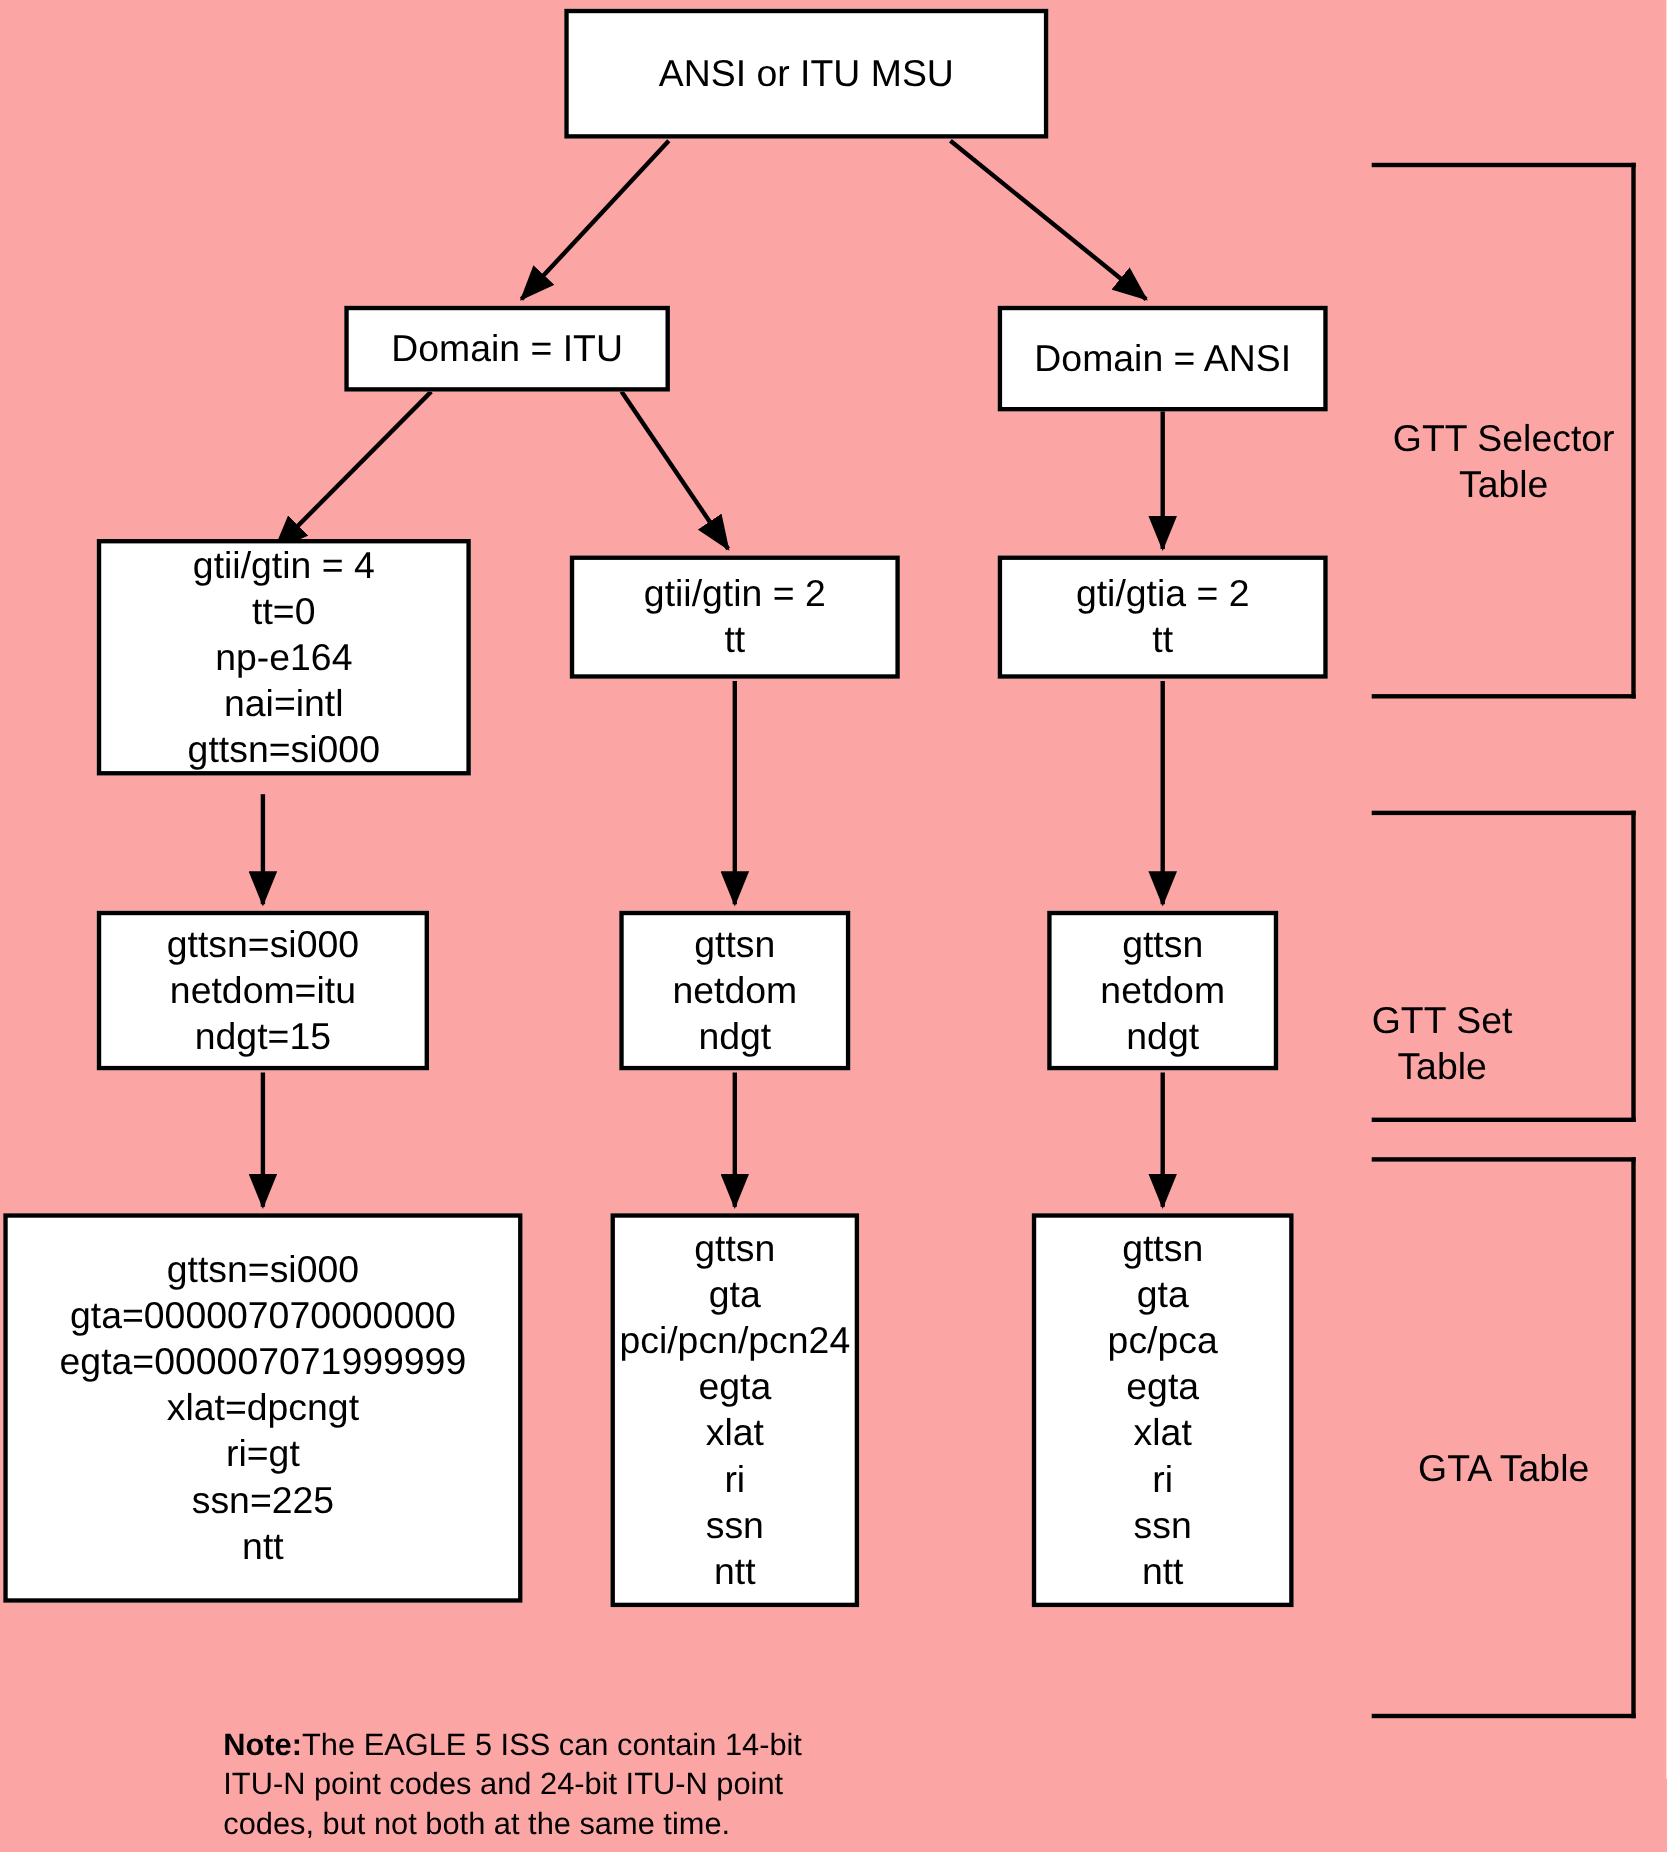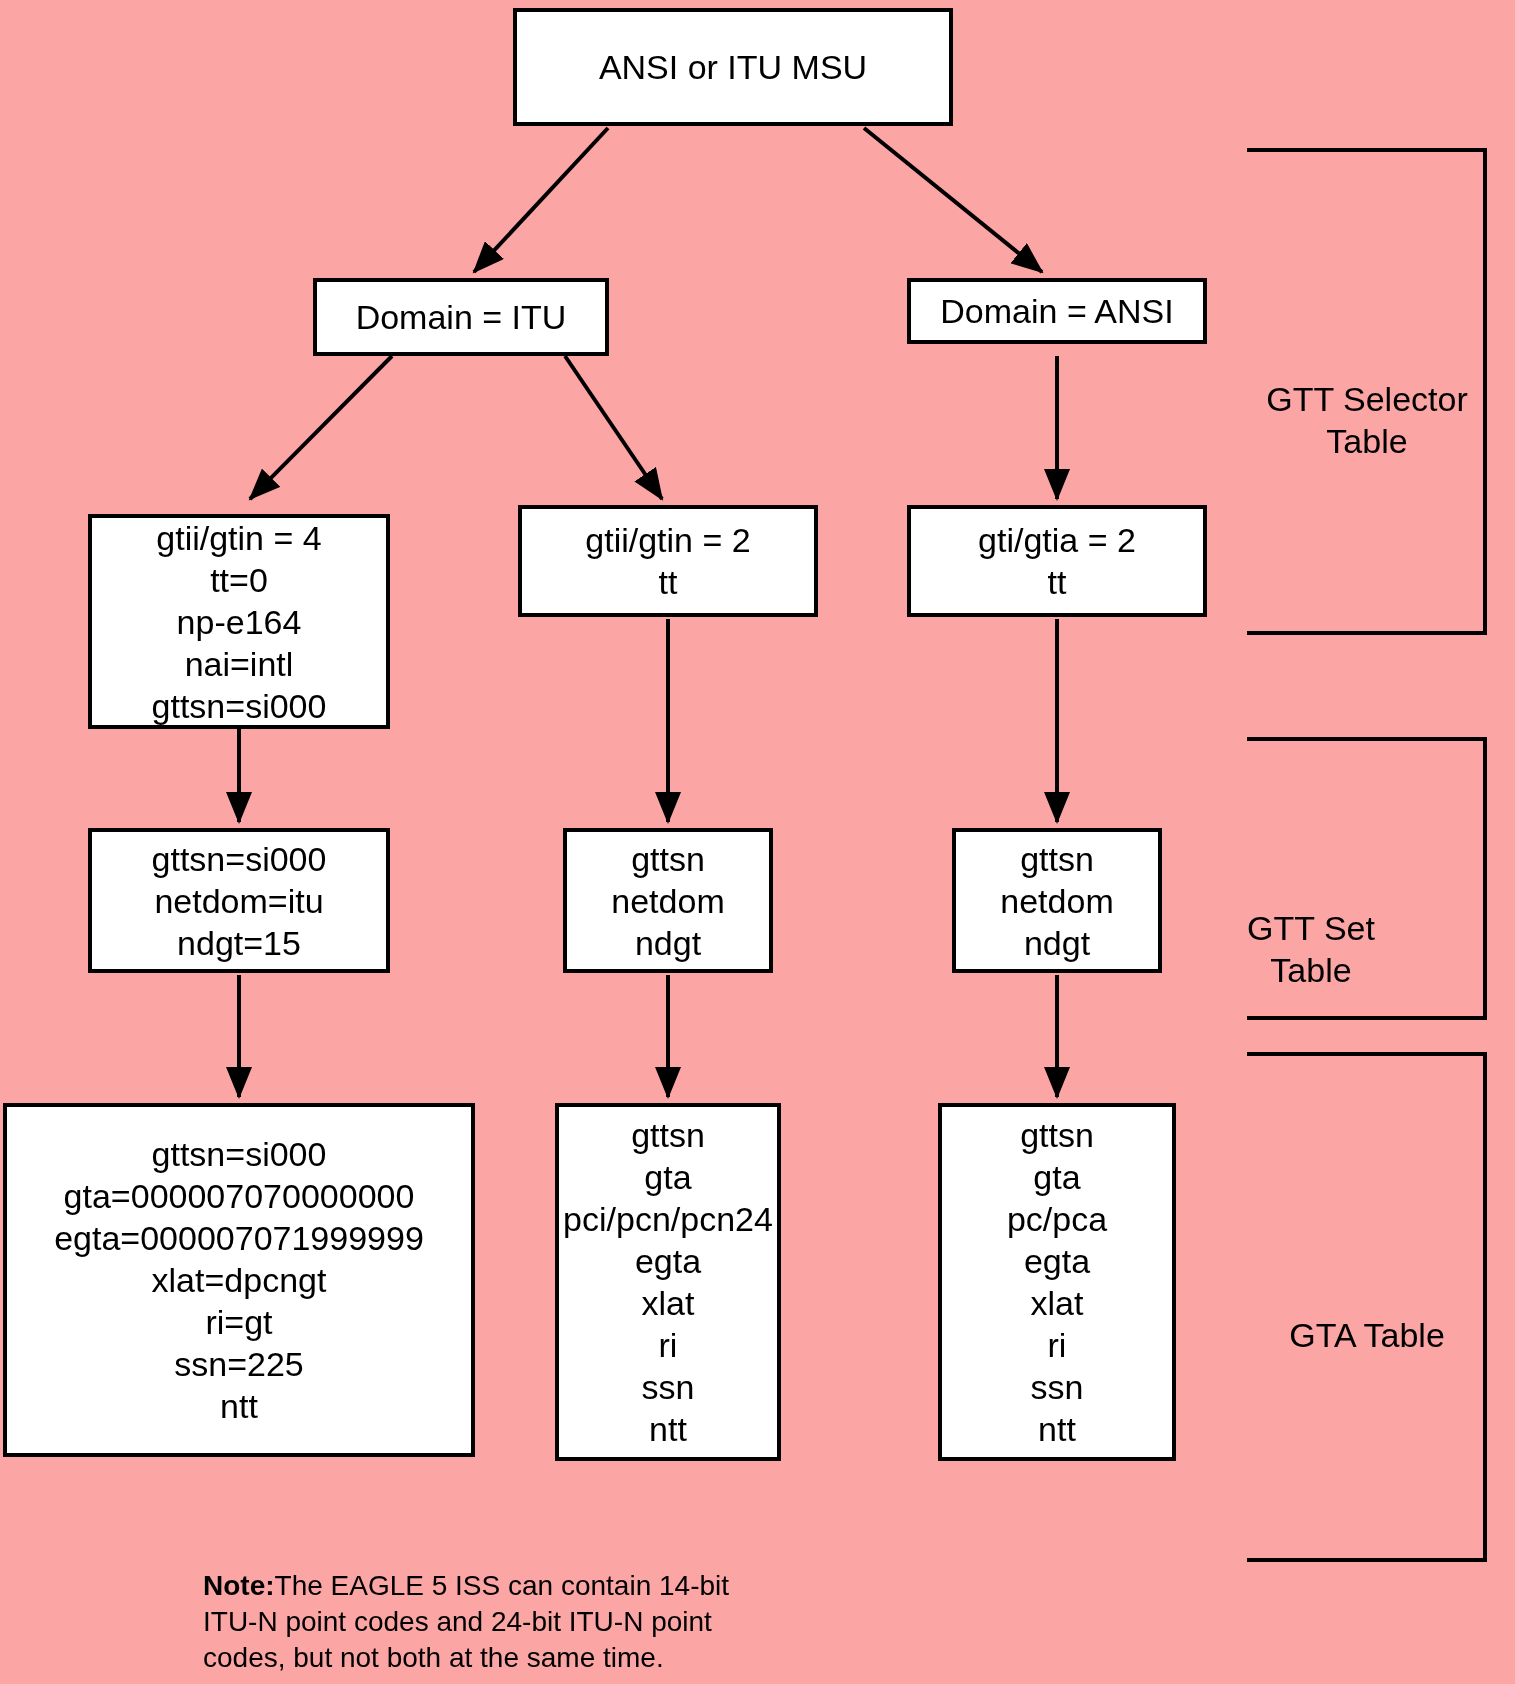--- a/index.html
+++ b/index.html
@@ -95,23 +95,23 @@
     <line x1="668" y1="619" x2="668" y2="822" stroke="#000000" stroke-width="4" marker-end="url(#ah)"></line>
     <line x1="1057" y1="619" x2="1057" y2="822" stroke="#000000" stroke-width="4" marker-end="url(#ah)"></line>
     <line x1="239" y1="975" x2="239" y2="1097" stroke="#000000" stroke-width="4" marker-end="url(#ah)"></line>
     <line x1="668" y1="975" x2="668" y2="1097" stroke="#000000" stroke-width="4" marker-end="url(#ah)"></line>
     <line x1="1057" y1="975" x2="1057" y2="1097" stroke="#000000" stroke-width="4" marker-end="url(#ah)"></line>
   </svg>
 
   <div class="node" style="left:513px; top:8px; width:440px; height:118px">ANSI or ITU MSU</div>
 
   <div class="node" style="left:313px; top:278px; width:296px; height:78px">Domain = ITU</div>
-  <div class="node" style="left:907px; top:278px; width:300px; height:66px">Domain = ANSI</div>
+  <div class="node" style="left:907px; top:278px; width:300px; height:96px">Domain = ANSI</div>
 
-  <div class="node" style="left:88px; top:514px; width:302px; height:215px">
+  <div class="node" style="left:88px; top:490px; width:340px; height:215px">
       <div class="node-line">gtii/gtin = 4</div>
       <div class="node-line">tt=0</div>
       <div class="node-line">np-e164</div>
       <div class="node-line">nai=intl</div>
       <div class="node-line">gttsn=si000</div>
     </div>
   <div class="node" style="left:518px; top:505px; width:300px; height:112px">
       <div class="node-line">gtii/gtin = 2</div>
       <div class="node-line">tt</div>
     </div>

